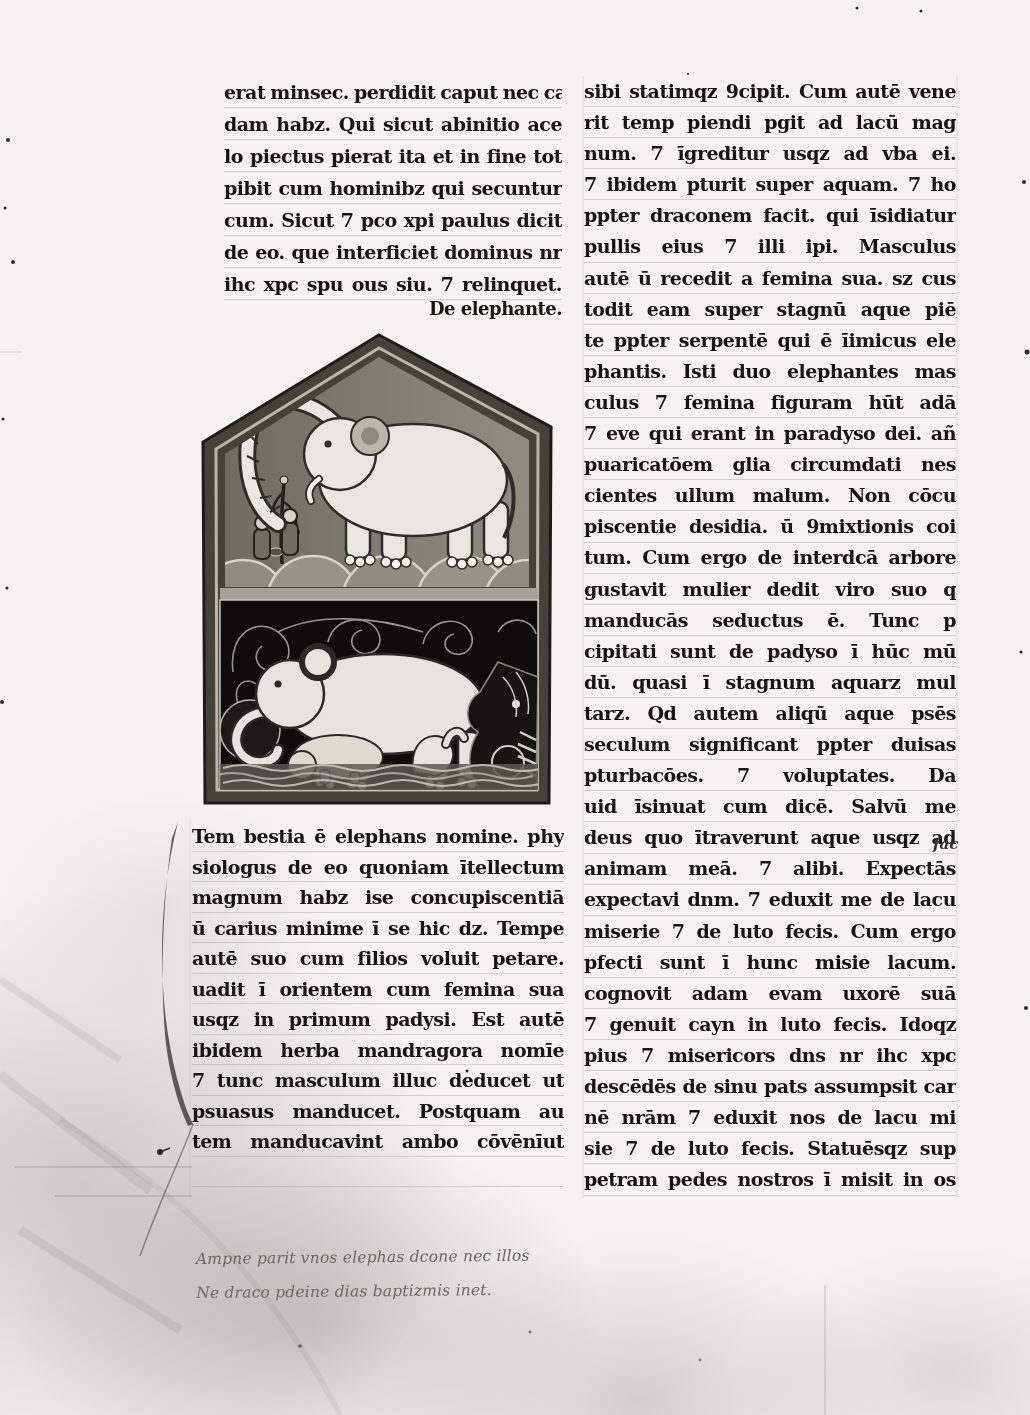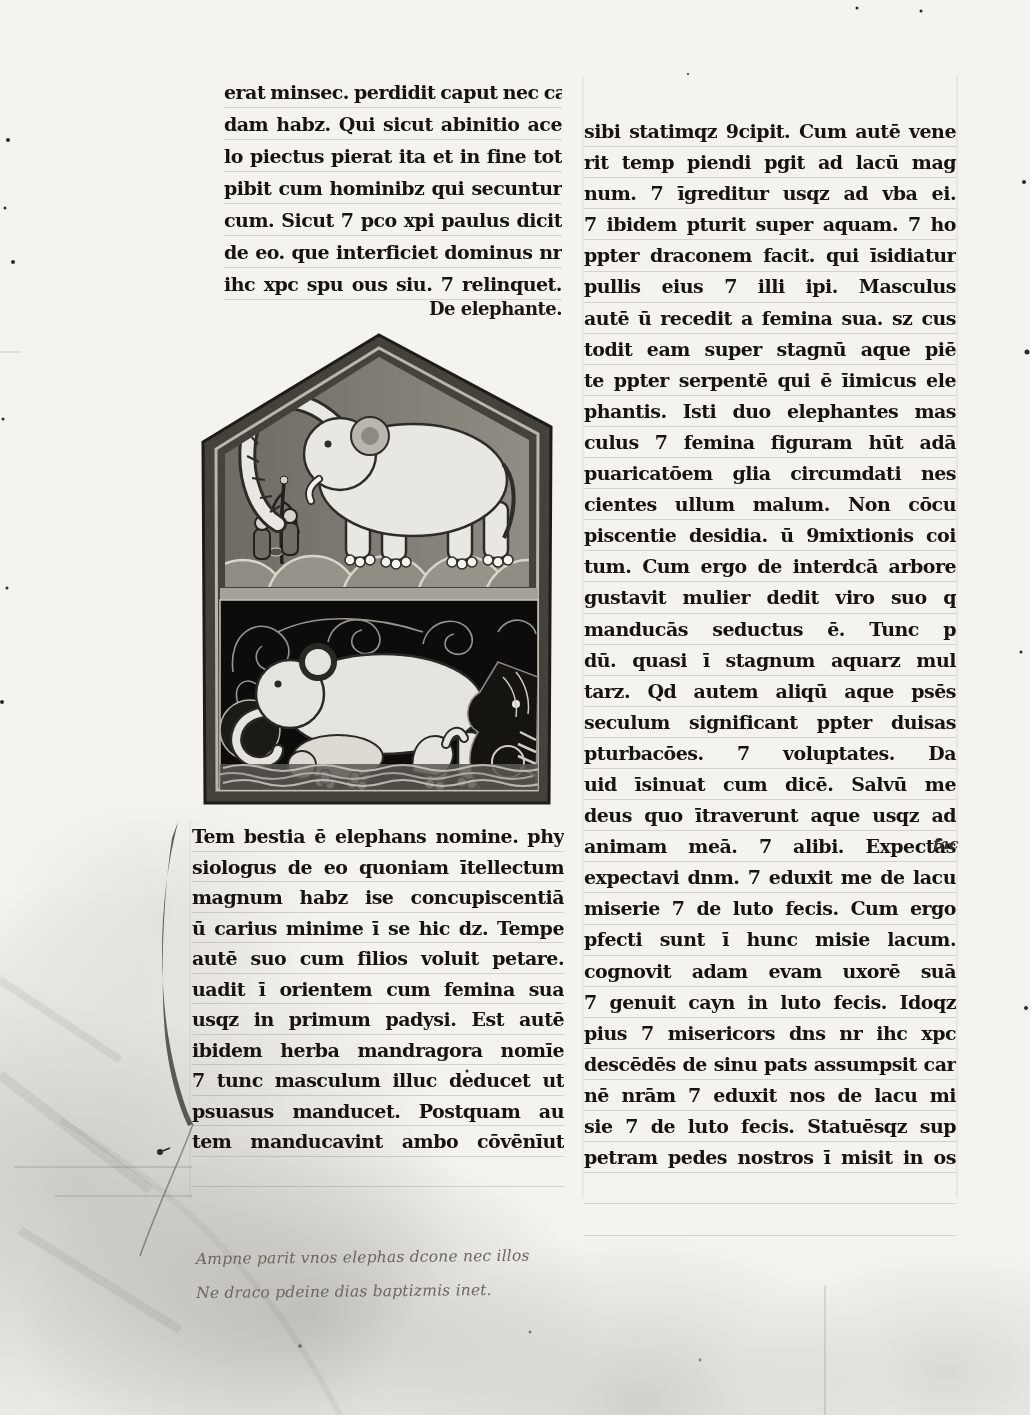--- a/index.html
+++ b/index.html
@@ -21,21 +21,21 @@
     overflow:hidden;white-space:nowrap;
   }
   .upper{left:224px;top:76px;width:338px;font-size:19px;}
   .upper .line{height:32px;line-height:32px;}
   .upper{background:repeating-linear-gradient(to bottom,transparent 0,transparent 31px,rgba(80,75,68,.20) 31px,rgba(80,75,68,.20) 32px);height:224px;}
   .lower{left:192px;top:821px;width:372px;font-size:19px;}
   .lower .line{height:30.5px;line-height:30.5px;}
   .lower{background:repeating-linear-gradient(to bottom,transparent 0,transparent 29.5px,rgba(80,75,68,.20) 29.5px,rgba(80,75,68,.20) 30.5px);height:366px;}
   .rightcol{left:584px;top:76px;width:372px;font-size:19px;}
   .rightcol .line{height:31.1px;line-height:31.1px;}
-  .rightcol{background:repeating-linear-gradient(to bottom,transparent 0,transparent 30.1px,rgba(80,75,68,.20) 30.1px,rgba(80,75,68,.20) 31.1px);height:1120px;margin-top:40px;}
+  .rightcol{background:repeating-linear-gradient(to bottom,transparent 0,transparent 30.1px,rgba(80,75,68,.20) 30.1px,rgba(80,75,68,.20) 31.1px);height:1120px;}
   .rubric{
     position:absolute;left:224px;top:298px;width:338px;
     text-align:right;font-size:18px;font-weight:700;color:#1a160f;letter-spacing:-0.5px;
   }
   .fac{
     position:absolute;left:933px;top:795px;font-size:15px;font-style:italic;font-weight:700;color:#35312a;margin-top:40px;
   }
   .verse{position:absolute;left:196px;top:1240px;width:400px;color:#6b6860;font-size:15.5px;font-style:italic;transform:rotate(-0.6deg);}
   .verse .vline{height:34px;line-height:34px;letter-spacing:0.2px;}
   .miniature{position:absolute;left:198px;top:332px;width:358px;height:476px;}
@@ -260,26 +260,28 @@
       <div class="line">rit temp piendi pgit ad lacū mag</div>
       <div class="line">num. 7 īgreditur usqz ad vba ei.</div>
       <div class="line">7 ibidem pturit super aquam. 7 ho</div>
       <div class="line">ppter draconem facit. qui īsidiatur</div>
       <div class="line">pullis eius 7 illi ipi. Masculus</div>
       <div class="line">autē ū recedit a femina sua. sz cus</div>
       <div class="line">todit eam super stagnū aque piē</div>
       <div class="line">te ppter serpentē qui ē īimicus ele</div>
       <div class="line">phantis. Isti duo elephantes mas</div>
       <div class="line">culus 7 femina figuram hūt adā</div>
+      <div class="line">7 eve qui erant in paradyso dei. añ</div>
       <div class="line">puaricatōem glia circumdati nes</div>
       <div class="line">cientes ullum malum. Non cōcu</div>
       <div class="line">piscentie desidia. ū 9mixtionis coi</div>
       <div class="line">tum. Cum ergo de interdcā arbore</div>
       <div class="line">gustavit mulier dedit viro suo q</div>
       <div class="line">manducās seductus ē. Tunc p</div>
+      <div class="line">cipitati sunt de padyso ī hūc mū</div>
       <div class="line">dū. quasi ī stagnum aquarz mul</div>
       <div class="line">tarz. Qd autem aliqū aque psēs</div>
       <div class="line">seculum significant ppter duisas</div>
       <div class="line">pturbacōes. 7 voluptates. Da</div>
       <div class="line">uid īsinuat cum dicē. Salvū me</div>
       <div class="line">deus quo ītraverunt aque usqz ad</div>
       <div class="line">animam meā. 7 alibi. Expectās</div>
       <div class="line">expectavi dnm. 7 eduxit me de lacu</div>
       <div class="line">miserie 7 de luto fecis. Cum ergo</div>
       <div class="line">pfecti sunt ī hunc misie lacum.</div>

